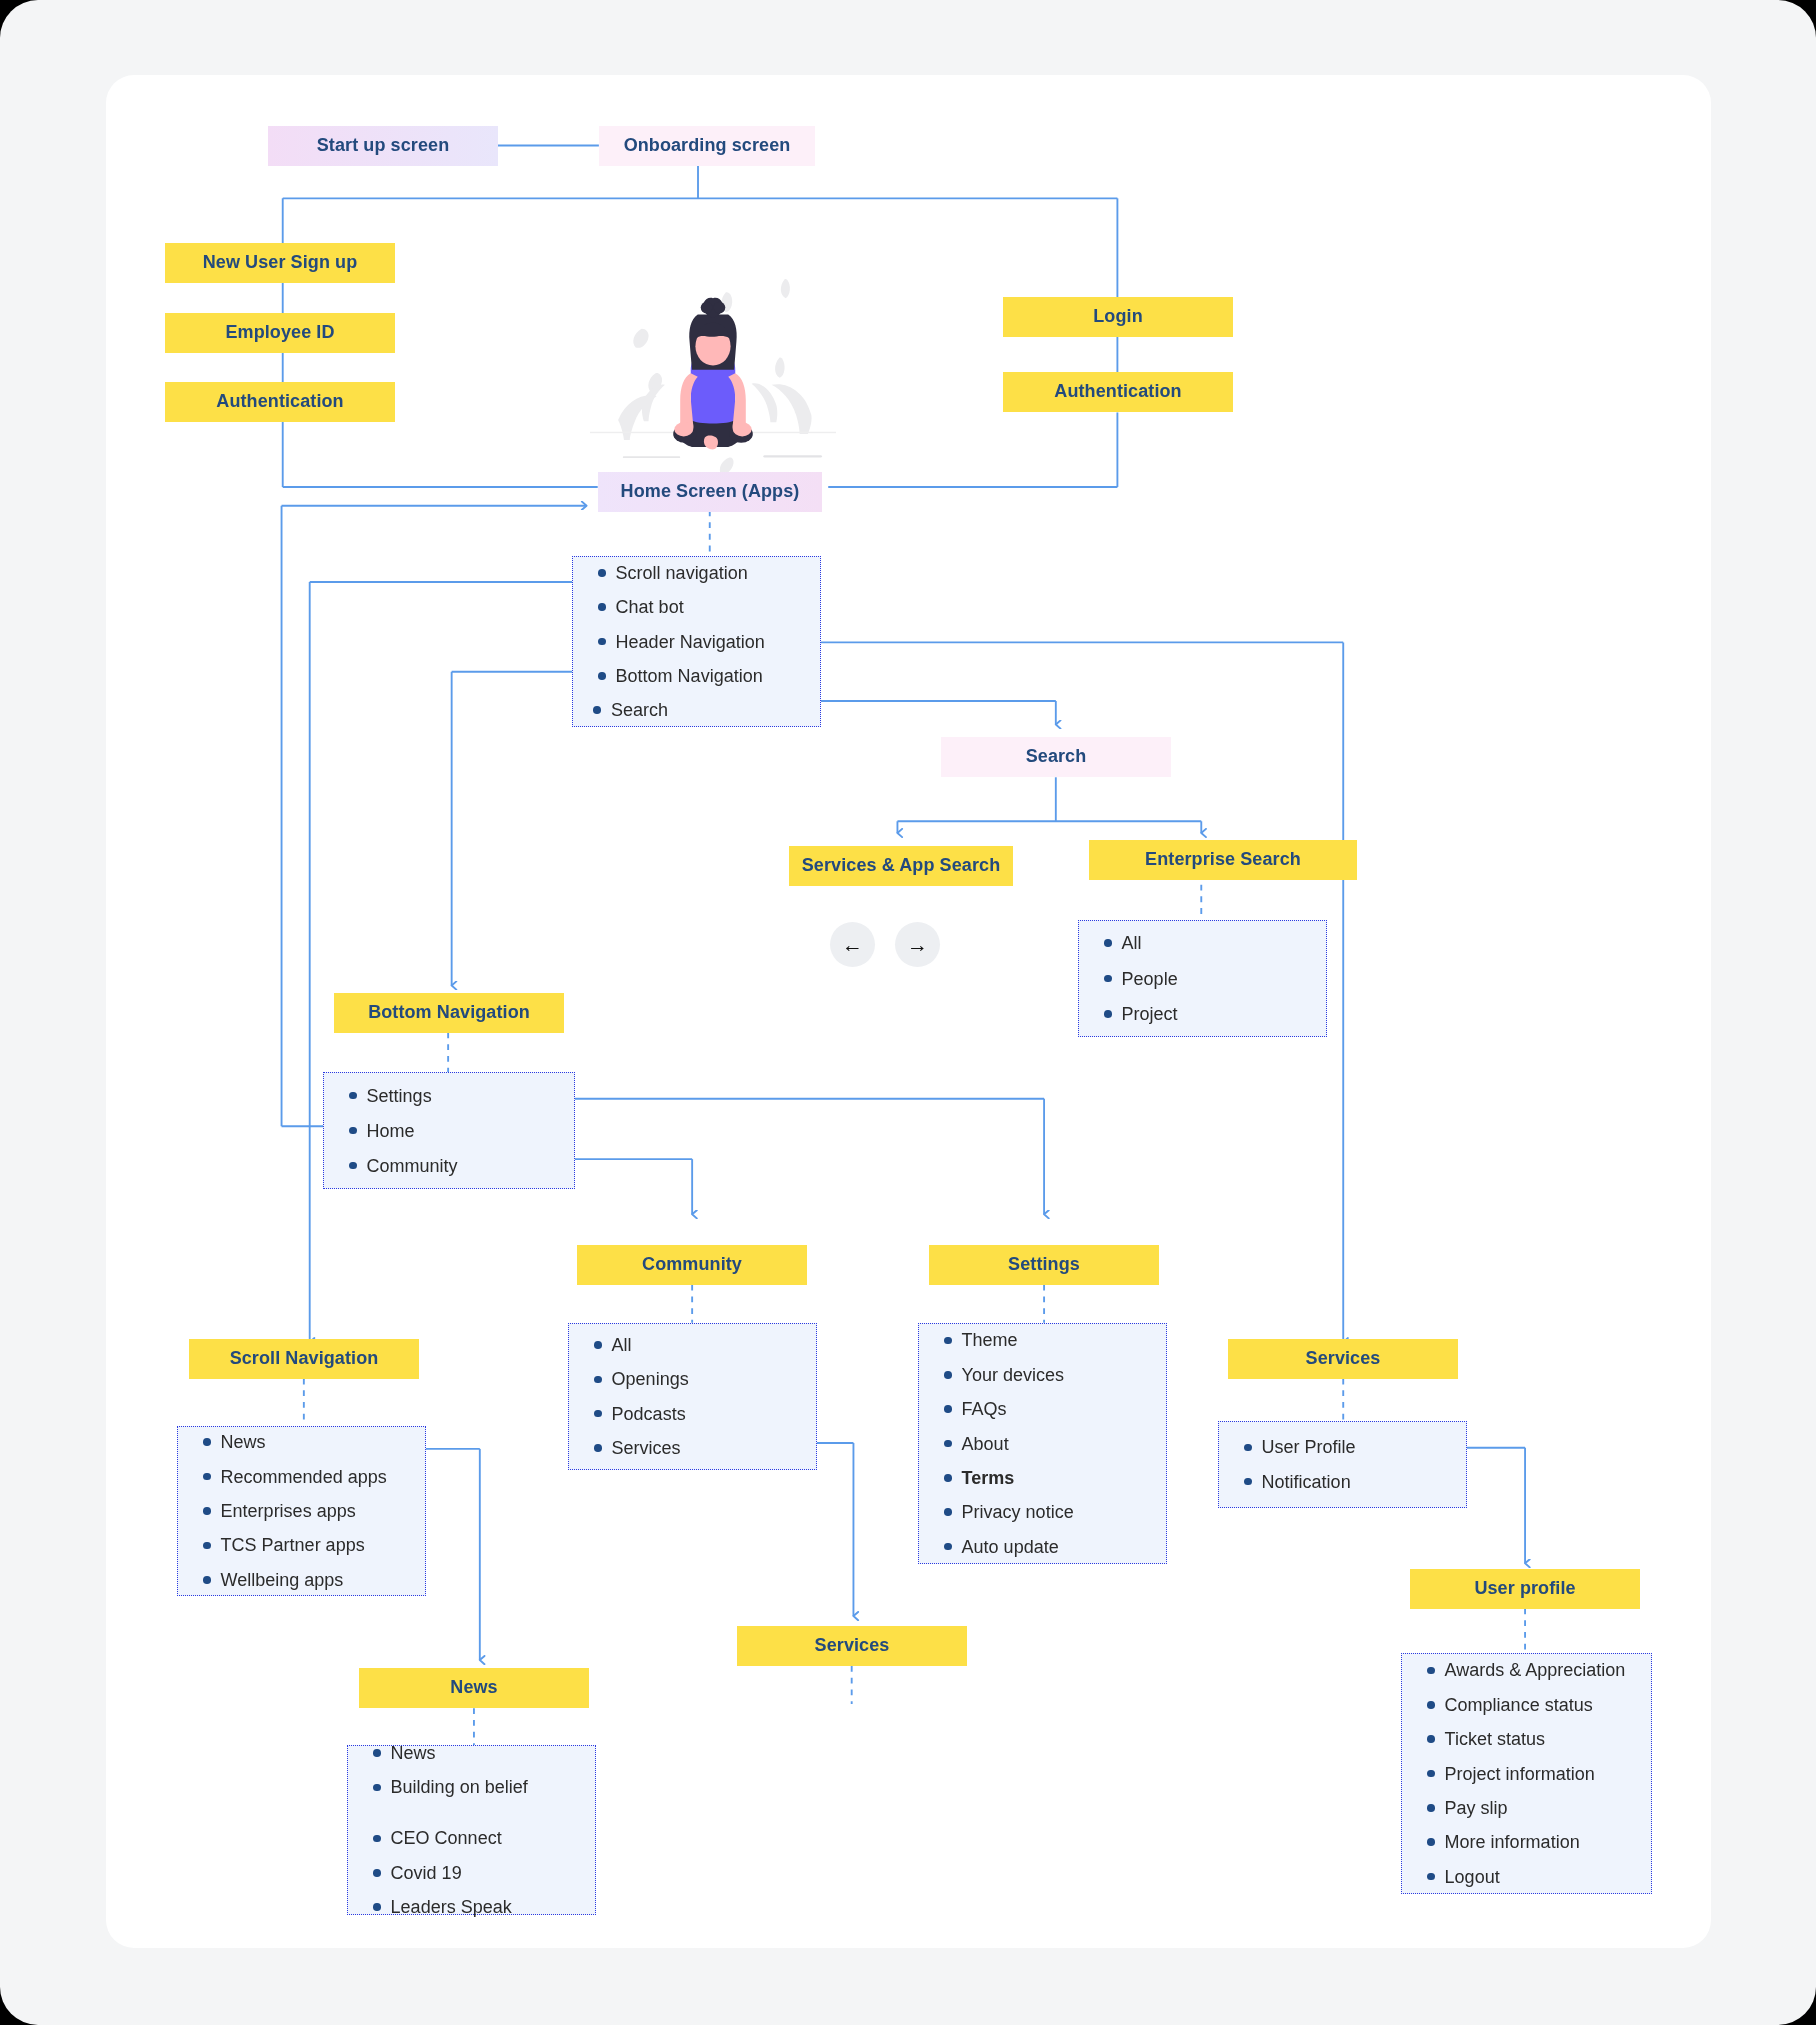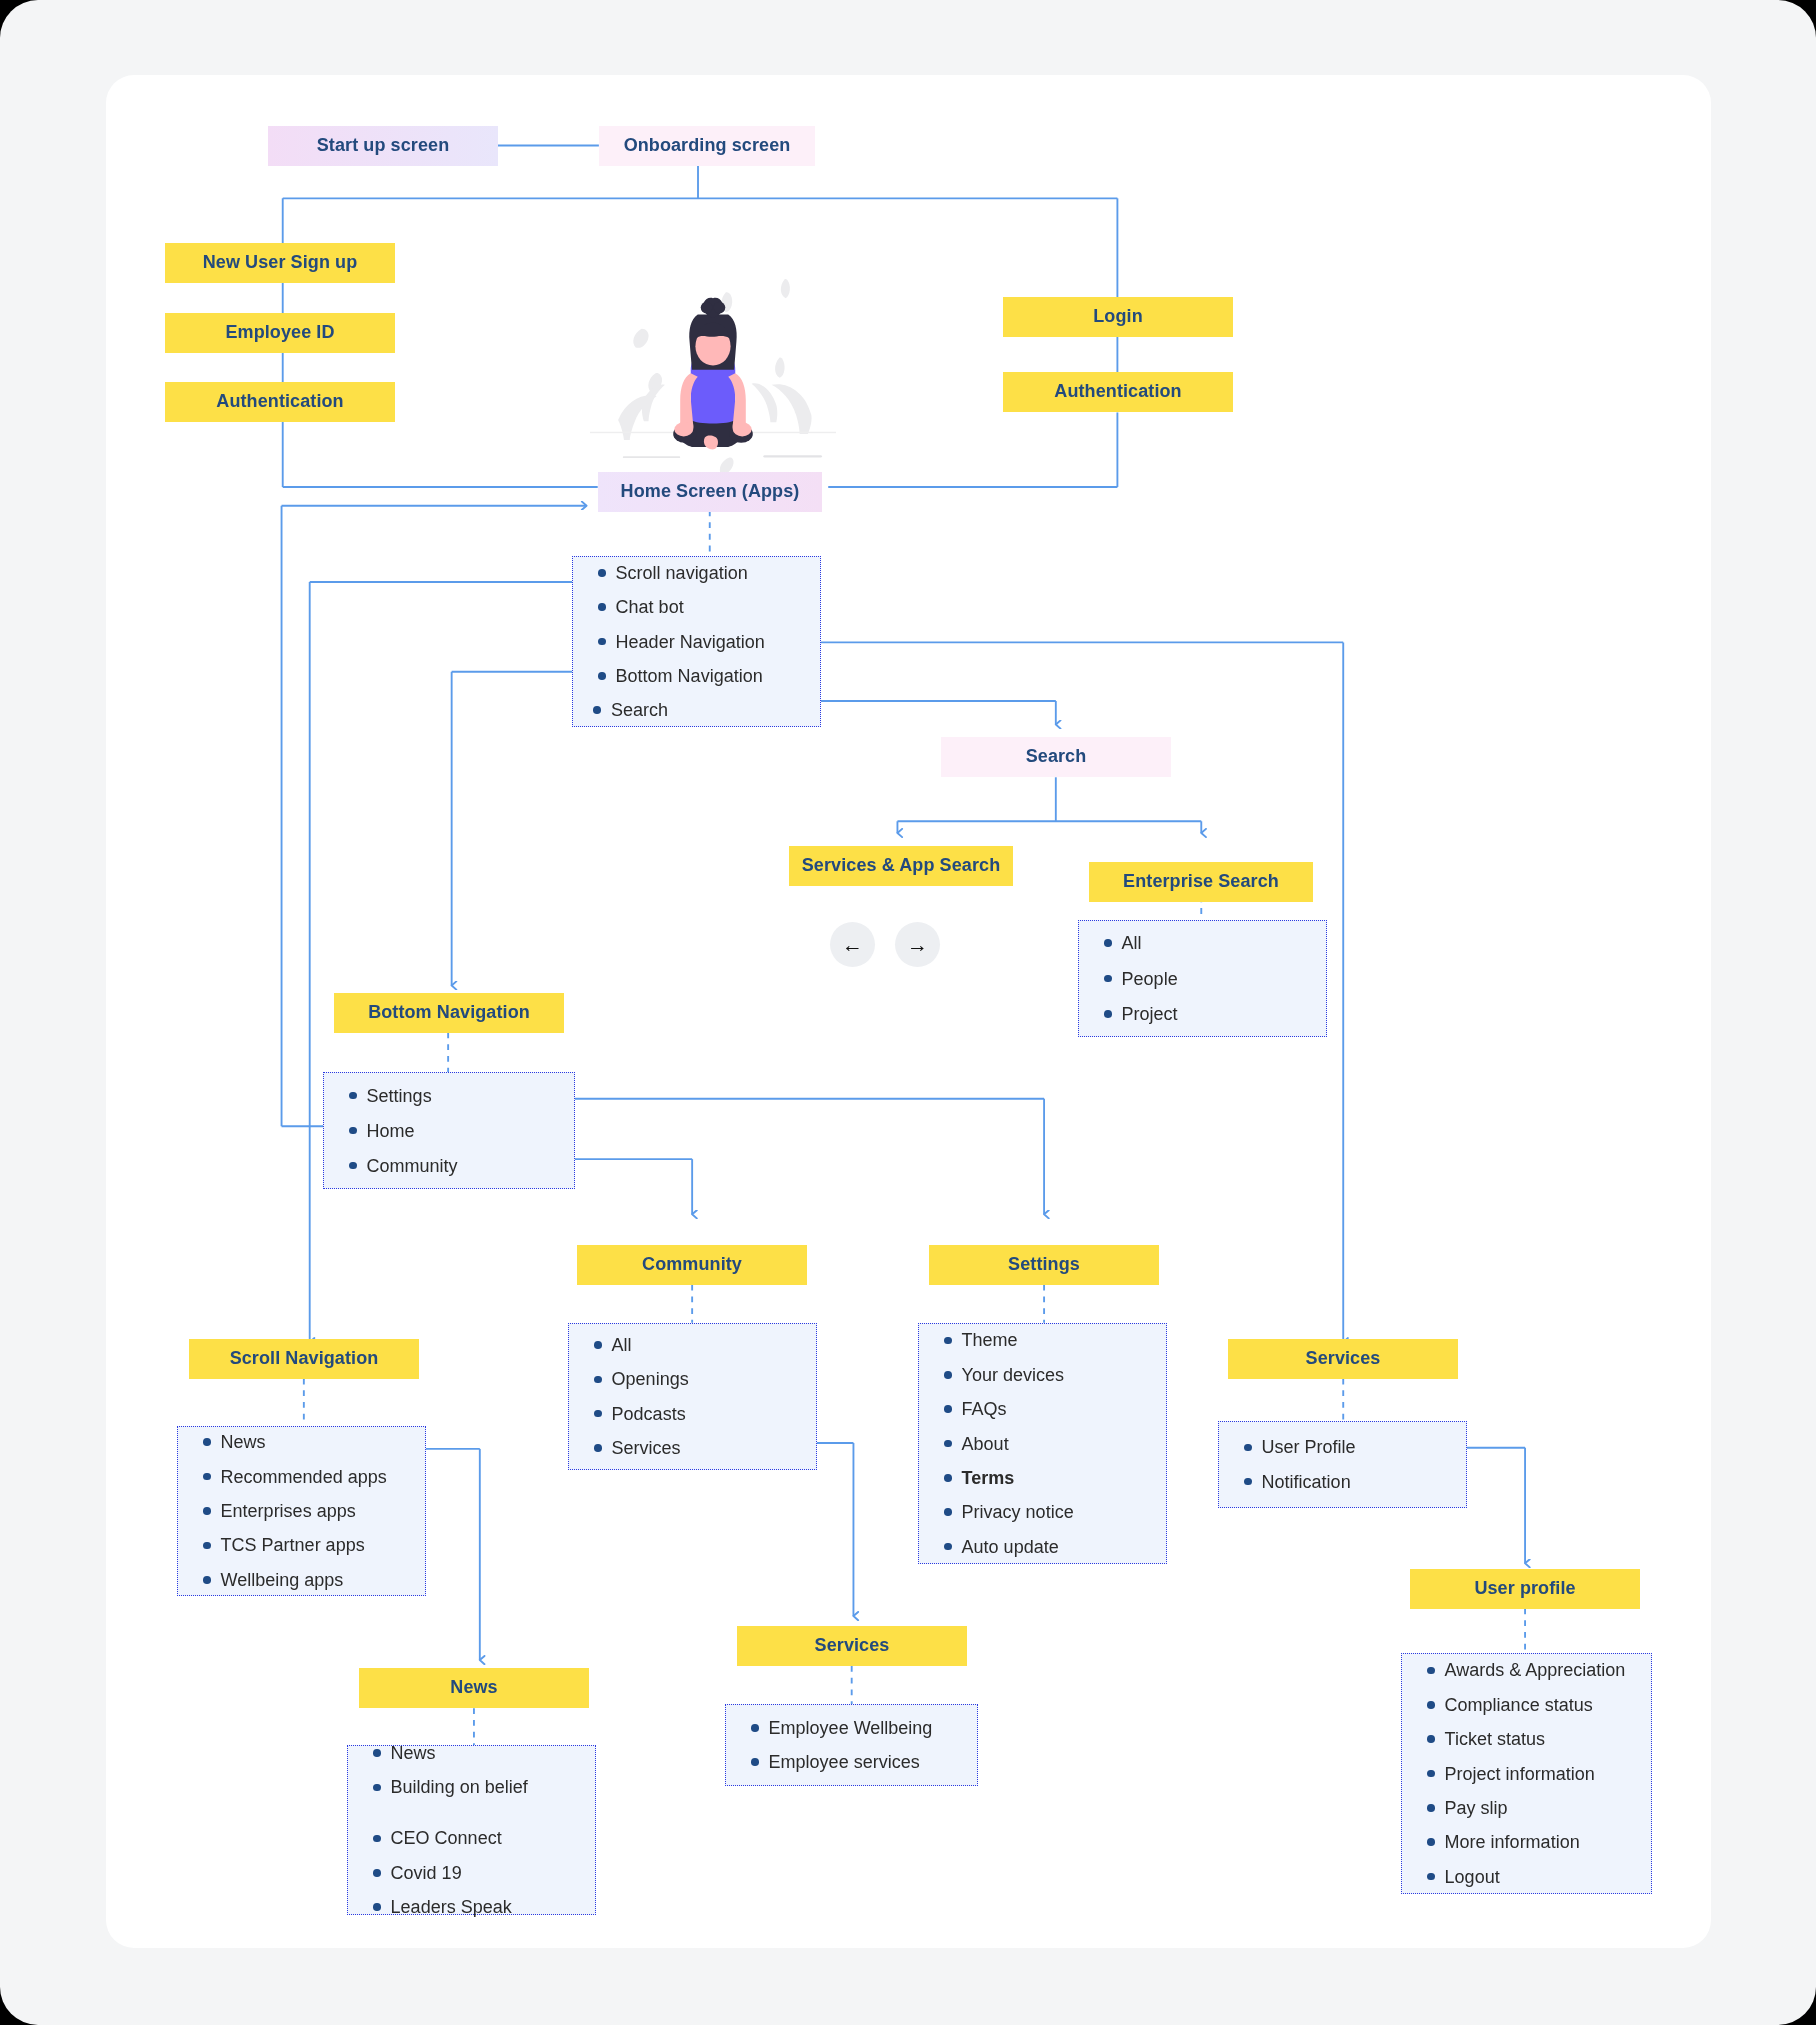--- a/index.html
+++ b/index.html
@@ -261,21 +261,21 @@
         <span class="dot"></span>
         <span class="txt">Search</span>
         </li>
     </ul>
   </div>
 
   <div class="node pink" style="left:941px;top:737px;width:230px;height:40px;">Search</div>
 
   <div class="node" style="left:789px;top:846px;width:224px;height:40px;">Services &amp; App Search</div>
 
-  <div class="node" style="left:1089px;top:862px;width:224px;height:40px;">Enterprise Search</div>
+  <div class="node" style="left:1089px;top:840px;width:268px;height:40px;">Enterprise Search</div>
 
   <div class="circbtn" style="left:830px;top:922px;">←</div>
   <div class="circbtn" style="left:895px;top:922px;">→</div>
 
   <div class="panel" style="left:1078px;top:920px;width:249px;height:117px;padding:0 0 0 25px;">
     <ul>
       <li style="margin-bottom:17.6px;">
         <span class="dot"></span>
         <span class="txt">All</span>
         </li>
@@ -431,32 +431,20 @@
         </li>
       <li>
         <span class="dot"></span>
         <span class="txt">Leaders Speak</span>
         </li>
     </ul>
   </div>
 
   <div class="node" style="left:737px;top:1626px;width:230px;height:40px;">Services</div>
 
-  <div class="panel" style="left:725px;top:1704px;width:253px;height:82px;padding:0 0 0 25px;">
-    <ul>
-      <li style="margin-bottom:16.4px;">
-        <span class="dot"></span>
-        <span class="txt">Employee Wellbeing</span>
-        </li>
-      <li>
-        <span class="dot"></span>
-        <span class="txt">Employee services</span>
-        </li>
-    </ul>
-  </div>
 
   <div class="node" style="left:1410px;top:1569px;width:230px;height:40px;">User profile</div>
 
   <div class="panel" style="left:1401px;top:1653px;width:251px;height:241px;padding:0 0 0 25px;">
     <ul>
       <li style="margin-bottom:16.4px;">
         <span class="dot"></span>
         <span class="txt">Awards &amp; Appreciation</span>
         </li>
       <li style="margin-bottom:16.4px;">

